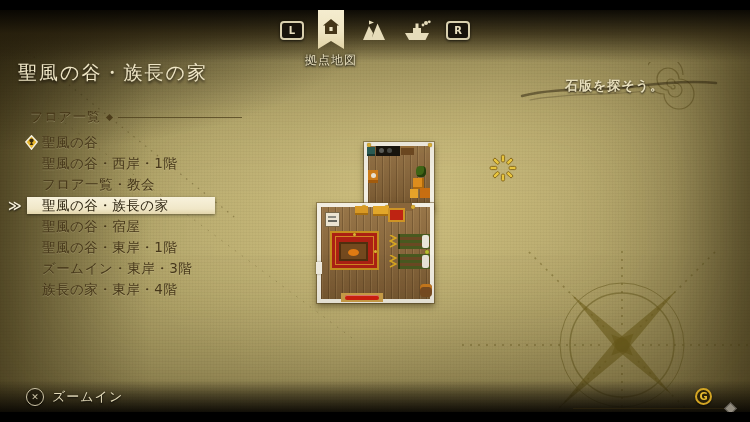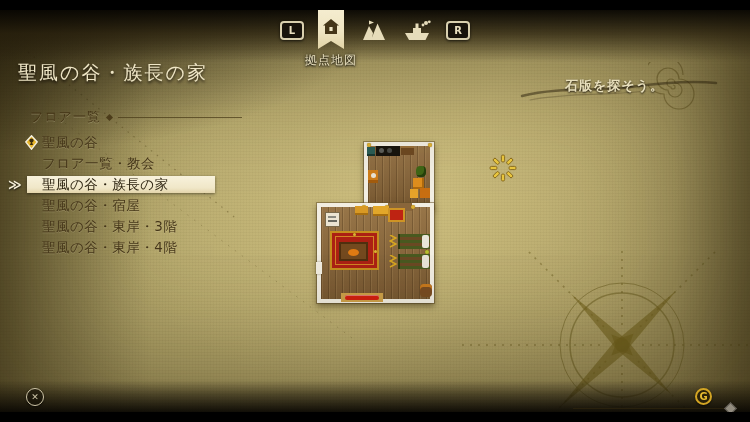--- a/index.html
+++ b/index.html
@@ -276,20 +276,31 @@
     </div>
         <div class="floor-row">
       <span class="chev">≫</span>
       <span class="pin">
         <svg width="13" height="15" viewBox="0 0 13 15">
           <path d="M6.5 0.8 L12.2 7 L6.5 14.2 L0.8 7 Z" fill="#e7b52a" stroke="#f4efdd" stroke-width="1.4"></path>
           <circle cx="6.5" cy="5.6" r="2.1" fill="#3a2c0e"></circle>
           <path d="M6.5 6.5 L8.2 10 L4.8 10 Z" fill="#3a2c0e"></path>
         </svg>
       </span>
+      <span class="row-label">聖風の谷・西岸・1階</span>
+    </div>
+        <div class="floor-row">
+      <span class="chev">≫</span>
+      <span class="pin">
+        <svg width="13" height="15" viewBox="0 0 13 15">
+          <path d="M6.5 0.8 L12.2 7 L6.5 14.2 L0.8 7 Z" fill="#e7b52a" stroke="#f4efdd" stroke-width="1.4"></path>
+          <circle cx="6.5" cy="5.6" r="2.1" fill="#3a2c0e"></circle>
+          <path d="M6.5 6.5 L8.2 10 L4.8 10 Z" fill="#3a2c0e"></path>
+        </svg>
+      </span>
       <span class="row-label">フロア一覧・教会</span>
     </div>
         <div class="floor-row selected">
       <span class="chev">≫</span>
       <span class="pin">
         <svg width="13" height="15" viewBox="0 0 13 15">
           <path d="M6.5 0.8 L12.2 7 L6.5 14.2 L0.8 7 Z" fill="#e7b52a" stroke="#f4efdd" stroke-width="1.4"></path>
           <circle cx="6.5" cy="5.6" r="2.1" fill="#3a2c0e"></circle>
           <path d="M6.5 6.5 L8.2 10 L4.8 10 Z" fill="#3a2c0e"></path>
         </svg>
@@ -309,38 +320,50 @@
     </div>
         <div class="floor-row">
       <span class="chev">≫</span>
       <span class="pin">
         <svg width="13" height="15" viewBox="0 0 13 15">
           <path d="M6.5 0.8 L12.2 7 L6.5 14.2 L0.8 7 Z" fill="#e7b52a" stroke="#f4efdd" stroke-width="1.4"></path>
           <circle cx="6.5" cy="5.6" r="2.1" fill="#3a2c0e"></circle>
           <path d="M6.5 6.5 L8.2 10 L4.8 10 Z" fill="#3a2c0e"></path>
         </svg>
       </span>
-      <span class="row-label">聖風の谷・東岸・3階</span>
-    </div>
-        <div class="floor-row">
-      <span class="chev">≫</span>
-      <span class="pin">
-        <svg width="13" height="15" viewBox="0 0 13 15">
-          <path d="M6.5 0.8 L12.2 7 L6.5 14.2 L0.8 7 Z" fill="#e7b52a" stroke="#f4efdd" stroke-width="1.4"></path>
-          <circle cx="6.5" cy="5.6" r="2.1" fill="#3a2c0e"></circle>
-          <path d="M6.5 6.5 L8.2 10 L4.8 10 Z" fill="#3a2c0e"></path>
-        </svg>
-      </span>
-      <span class="row-label">聖風の谷・東岸・4階</span>
+      <span class="row-label">聖風の谷・東岸・1階</span>
+    </div>
+        <div class="floor-row">
+      <span class="chev">≫</span>
+      <span class="pin">
+        <svg width="13" height="15" viewBox="0 0 13 15">
+          <path d="M6.5 0.8 L12.2 7 L6.5 14.2 L0.8 7 Z" fill="#e7b52a" stroke="#f4efdd" stroke-width="1.4"></path>
+          <circle cx="6.5" cy="5.6" r="2.1" fill="#3a2c0e"></circle>
+          <path d="M6.5 6.5 L8.2 10 L4.8 10 Z" fill="#3a2c0e"></path>
+        </svg>
+      </span>
+      <span class="row-label">ズームイン・東岸・3階</span>
+    </div>
+        <div class="floor-row">
+      <span class="chev">≫</span>
+      <span class="pin">
+        <svg width="13" height="15" viewBox="0 0 13 15">
+          <path d="M6.5 0.8 L12.2 7 L6.5 14.2 L0.8 7 Z" fill="#e7b52a" stroke="#f4efdd" stroke-width="1.4"></path>
+          <circle cx="6.5" cy="5.6" r="2.1" fill="#3a2c0e"></circle>
+          <path d="M6.5 6.5 L8.2 10 L4.8 10 Z" fill="#3a2c0e"></path>
+        </svg>
+      </span>
+      <span class="row-label">族長の家・東岸・4階</span>
     </div>
       </div>
   </div>
 
   <div class="footer-left">
     <span class="xbtn">✕</span>
+    <span class="hint-label">ズームイン</span>
   </div>
   <div class="money">
     <span class="coin">G</span>
   </div>
   <div class="money-line"></div>
   <div class="money-diamond"></div>
 
   <div class="bar top"></div>
   <div class="bar bottom"></div>
 </div>

